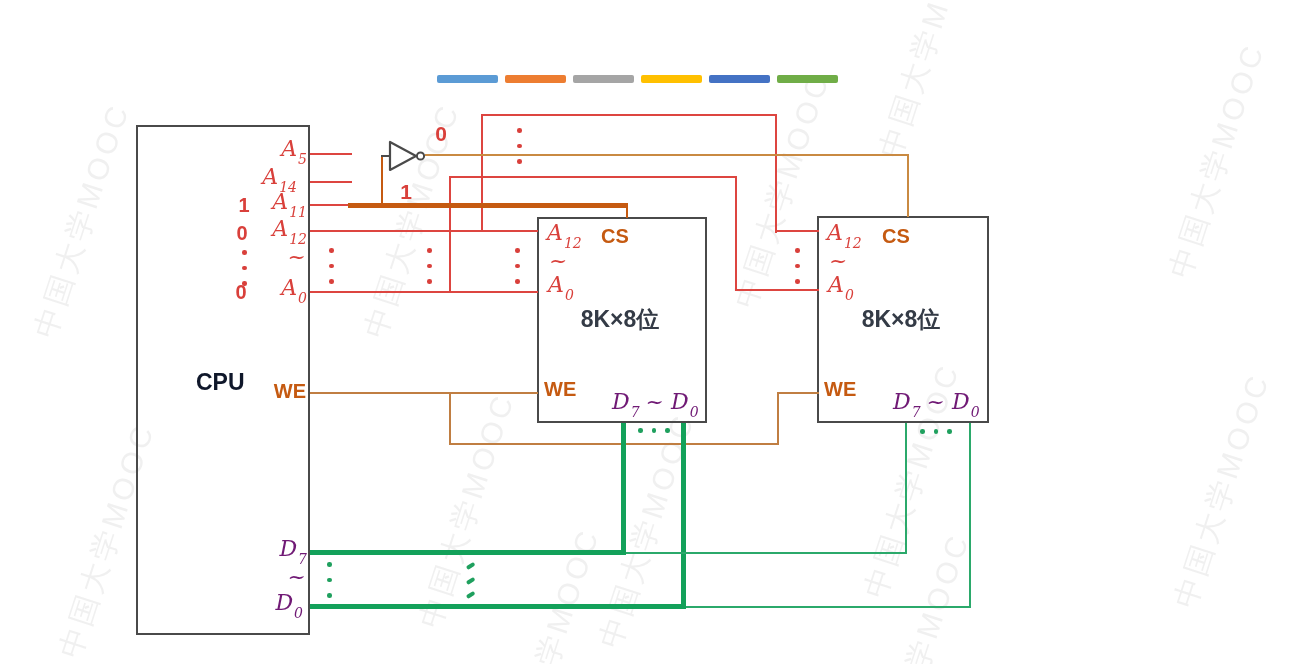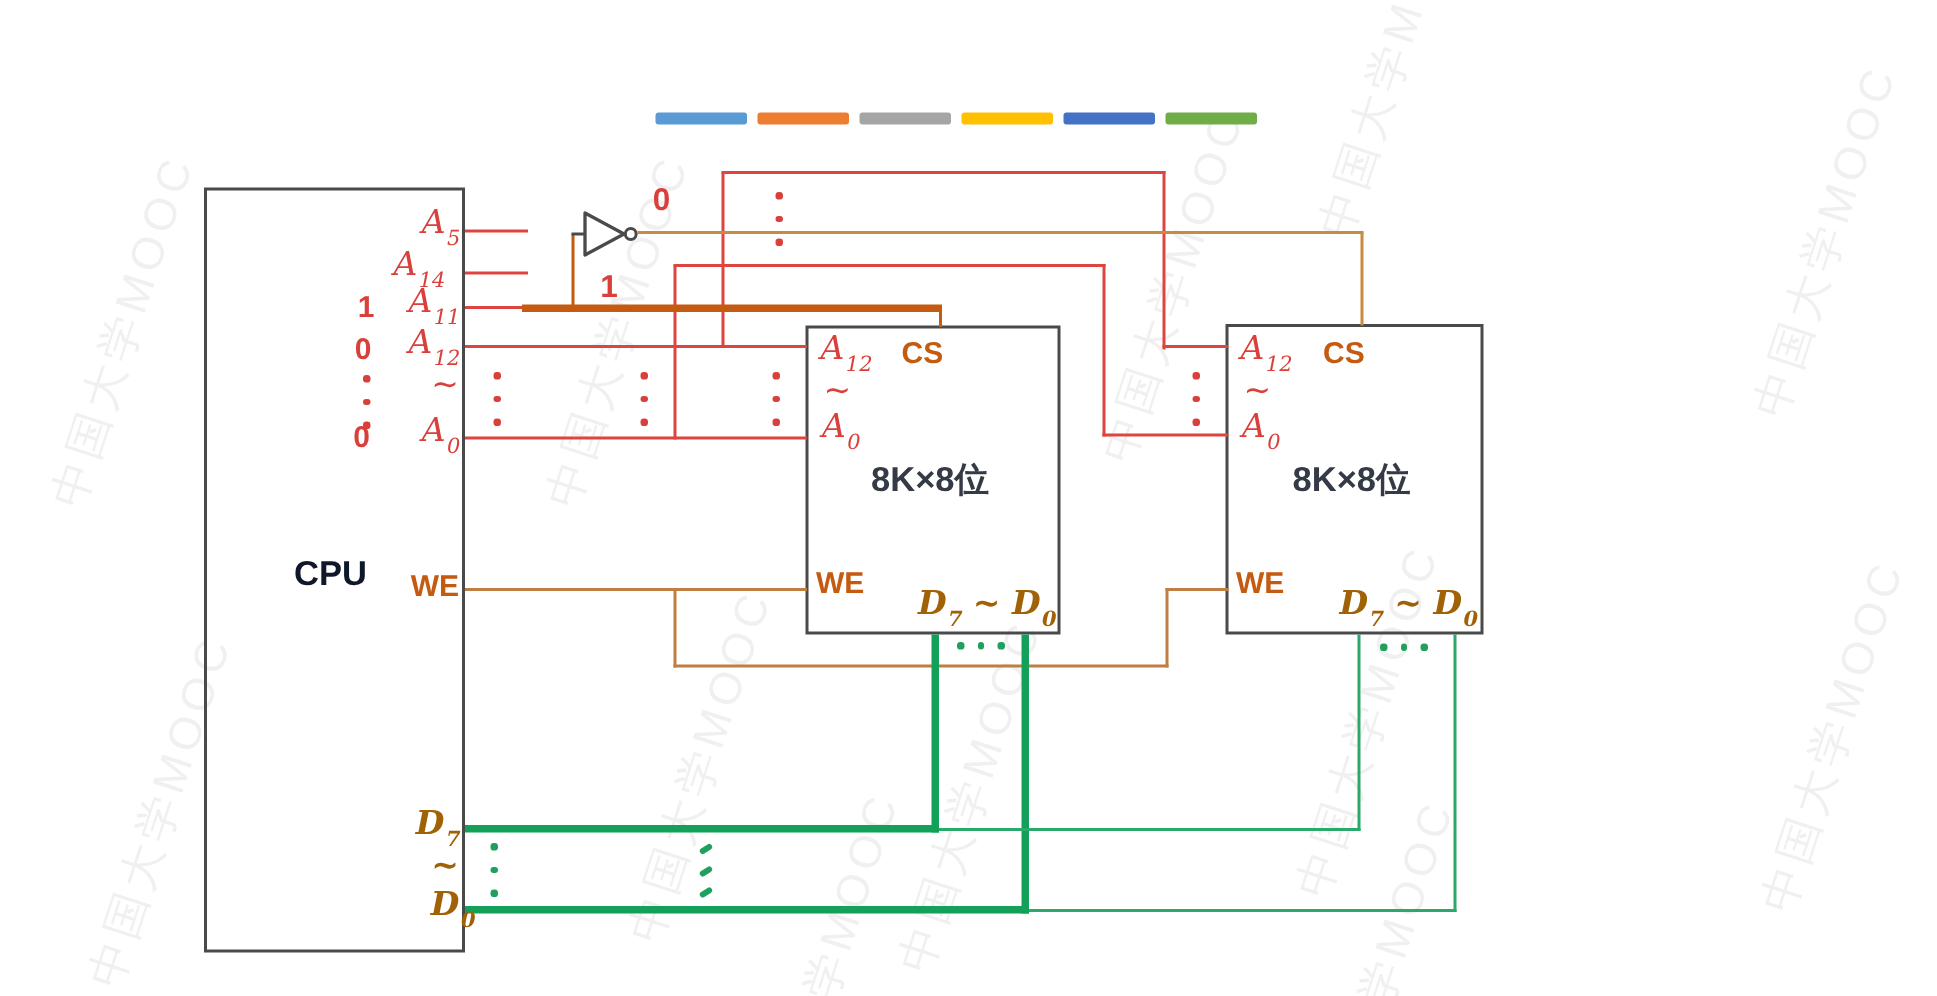--- a/index.html
+++ b/index.html
@@ -9,21 +9,21 @@
   .title{position:absolute;left:0;top:14px;width:1291px;text-align:center;
          font-size:35px;font-weight:bold;color:#4B92D3;letter-spacing:1px;}
   .dash{position:absolute;top:75px;width:61px;height:8px;border-radius:2px;}
   .lbl{position:absolute;line-height:1;white-space:nowrap;}
   .pin{font-family:"DejaVu Serif",serif;font-style:italic;font-size:22px;}
   .pin sub{font-size:14px;font-style:italic;position:relative;top:3px;left:1px;}
   .right{text-align:right;}
   .red-t{color:#D9403B;}
   .orange-t{color:#C55A11;font-family:"Liberation Sans",sans-serif;font-style:normal;
             font-weight:600;font-size:20px;text-align:right;}
-  .green-t{color:#a16207;font-weight:bold;}
+  .green-t{color:#701a75;}
   .bit{color:#D9403B;font-size:20px;font-weight:bold;text-align:center;}
   .cpu-name{color:#0f172a;font-size:23px;font-weight:bold;}
   .cap{color:#343b46;font-size:23px;font-weight:600;text-align:center;}
   
   .box{position:absolute;border:2px solid #4A4A4A;background:transparent;}
   
   .wire{position:absolute;}
   .r{background:#DD4540;}
   .ot{background:#C55A11;}
   .tan{background:#C98A42;}
@@ -114,21 +114,21 @@
   <div class="lbl cpu-name" style="left:196px;top:371px">CPU</div>
   <div class="lbl pin red-t right" style="left:254px;top:138px;width:52px"><i>A</i><sub>5</sub></div>
   <div class="lbl pin red-t right" style="left:244px;top:166px;width:52px"><i>A</i><sub>14</sub></div>
   <div class="lbl pin red-t right" style="left:254px;top:191px;width:52px"><i>A</i><sub>11</sub></div>
   <div class="lbl pin red-t right" style="left:254px;top:218px;width:52px"><i>A</i><sub>12</sub></div>
   <div class="lbl pin red-t right" style="left:254px;top:246px;width:52px">~</div>
   <div class="lbl pin red-t right" style="left:254px;top:277px;width:52px"><i>A</i><sub>0</sub></div>
   <div class="lbl orange-t right" style="left:264px;top:381px;width:42px">WE</div>
   <div class="lbl pin green-t right" style="left:254px;top:538px;width:52px"><i>D</i><sub>7</sub></div>
   <div class="lbl pin green-t right" style="left:254px;top:566px;width:52px">~</div>
-  <div class="lbl pin green-t right" style="left:264px;top:592px;width:52px"><i>D</i><sub>0</sub></div>
+  <div class="lbl pin green-t right" style="left:250px;top:592px;width:52px"><i>D</i><sub>0</sub></div>
 
   <div class="lbl bit" style="left:236px;top:195px;width:16px">1</div>
   <div class="lbl bit" style="left:234px;top:223px;width:16px">0</div>
   <div class="lbl bit" style="left:233px;top:282px;width:16px">0</div>
 
   <div class="lbl bit" style="left:432px;top:123px;width:18px;font-size:21px">0</div>
   <div class="lbl bit" style="left:397px;top:181px;width:18px;font-size:21px">1</div>
 
   <div class="lbl pin red-t" style="left:547px;top:222px"><i>A</i><sub>12</sub></div>
   <div class="lbl pin red-t" style="left:549px;top:250px">~</div>

